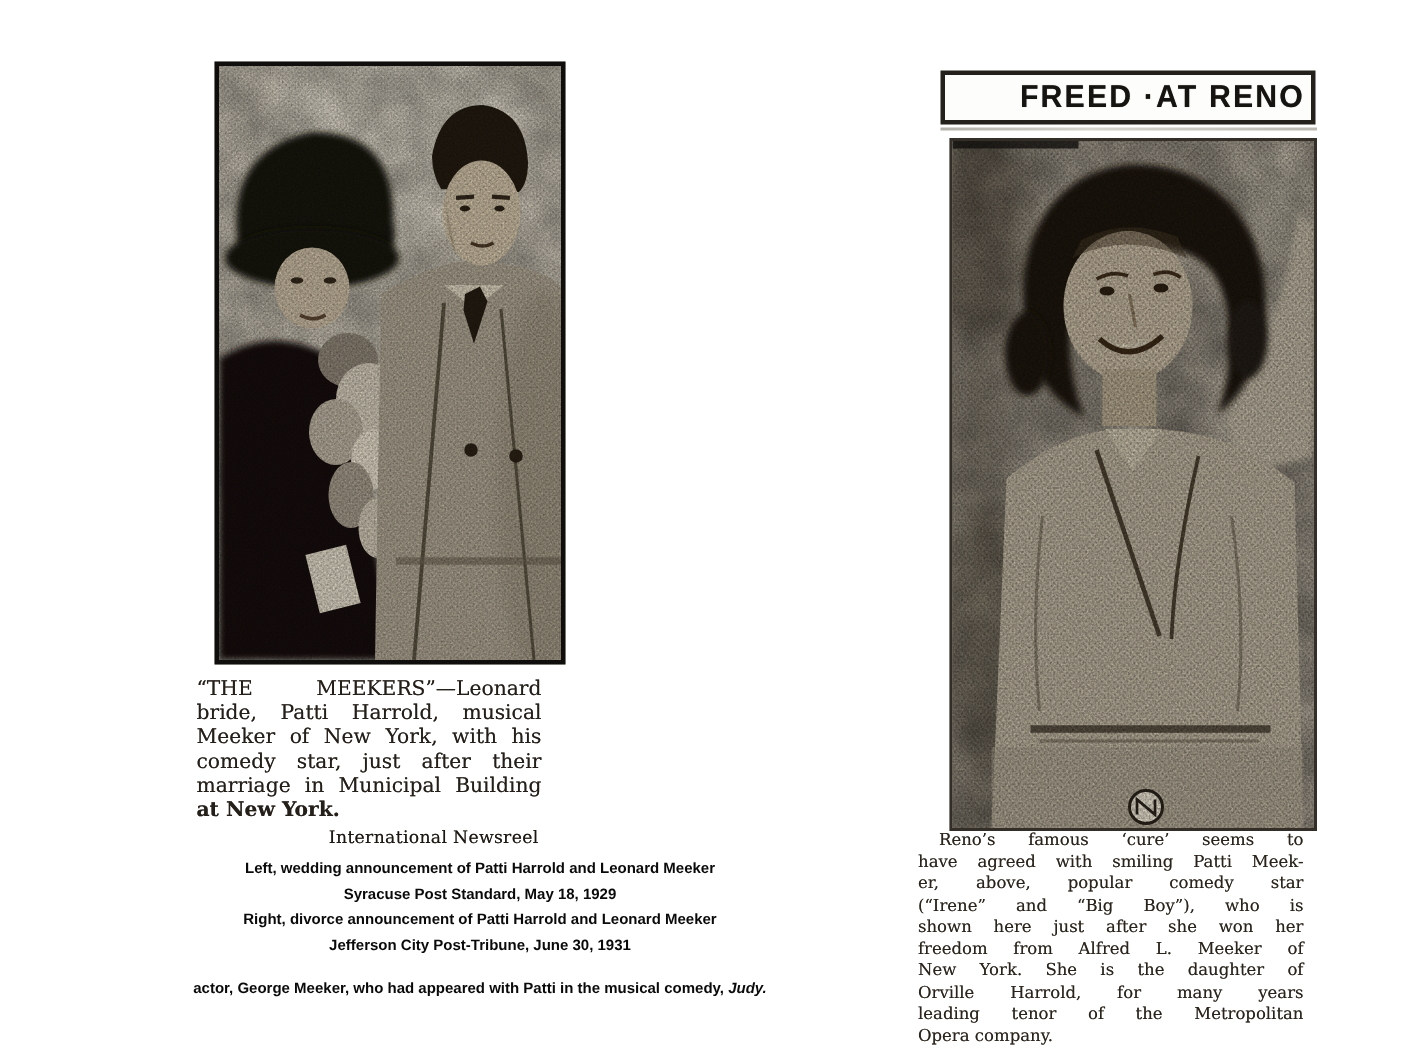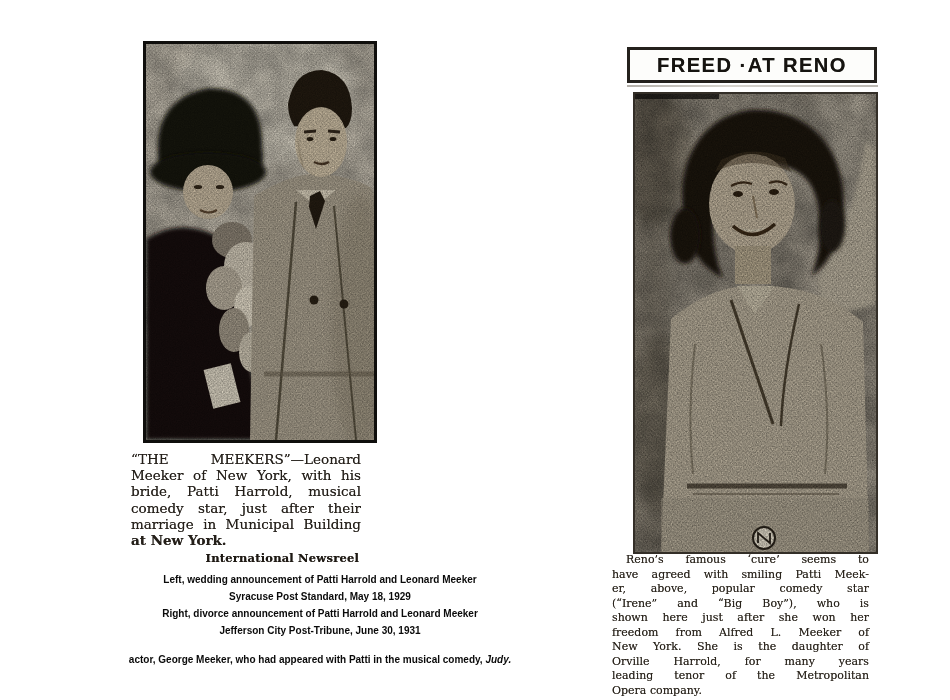--- a/index.html
+++ b/index.html
@@ -19,38 +19,38 @@
 
   .caption-left{
     left:131px;top:451px;width:230px;
     font-family:"DejaVu Serif","Liberation Serif",serif;
     font-size:13.5px;line-height:16.2px;color:#241f19;
     text-shadow:0 0 .4px rgba(20,16,10,.65);
   }
   .jline{text-align:justify;text-align-last:justify;}
   .caption-left .last{text-align:left;text-align-last:left;font-weight:bold;}
   .credit{
-    text-align:right;font-weight:bold;font-size:11.5px;
+    text-align:right;font-weight:normal;font-size:11.5px;
     letter-spacing:.2px;padding-right:2px;margin-top:2px;color:#1d1812;
   }
 
   
   .center-text{
     left:15px;top:571px;width:610px;text-align:center;
     font-weight:bold;font-size:10px;line-height:17px;color:#0a0a0a;
   }
   .c-line{white-space:nowrap;}
   .footnote{margin-top:12px;}
   .footnote i{margin-top:36px;}
 
   
   .headline-box{
     left:627px;top:47px;width:244px;height:30px;
     border:3px solid #24211d;background:#fdfdfb;
-    display:flex;align-items:center;justify-content:center;
+    display:flex;align-items:center;justify-content:flex-end;
   }
   .headline-box span{
     font-weight:bold;font-size:21px;letter-spacing:1.5px;color:#161410;
     transform:scaleX(.96);white-space:nowrap;
     text-shadow:0 0 .5px rgba(0,0,0,.6);
   }
   .headline-underline{
     left:627px;top:85px;width:251px;height:2px;
     background:linear-gradient(90deg,#9a958d,#c9c5bd 40%,#a5a098);
     opacity:.75;
@@ -140,22 +140,22 @@
       <circle cx="198" cy="260" r="4.5" fill="#2a2115"></circle>
     </g>
 
     <rect width="228" height="396" fill="url(#dotsL)" opacity="0.16"></rect>
     <rect width="228" height="396" filter="url(#grainL)" opacity="0.5"></rect>
   </svg>
 </figure>
 
 <div class="abs caption-left">
   <div class="jline">“THE MEEKERS”—Leonard</div>
+  <div class="jline">bride, Patti Harrold, musical</div>
   <div class="jline">Meeker of New York, with his</div>
-  <div class="jline">bride, Patti Harrold, musical</div>
   <div class="jline">comedy star, just after their</div>
   <div class="jline">marriage in Municipal Building</div>
   <div class="last">at New York.</div>
   <div class="credit">International Newsreel</div>
 </div>
 
 <div class="abs center-text">
   <div class="c-line">Left, wedding announcement of Patti Harrold and Leonard Meeker</div>
   <div class="c-line">Syracuse Post Standard, May 18, 1929</div>
   <div class="c-line">Right, divorce announcement of Patti Harrold and Leonard Meeker</div>

